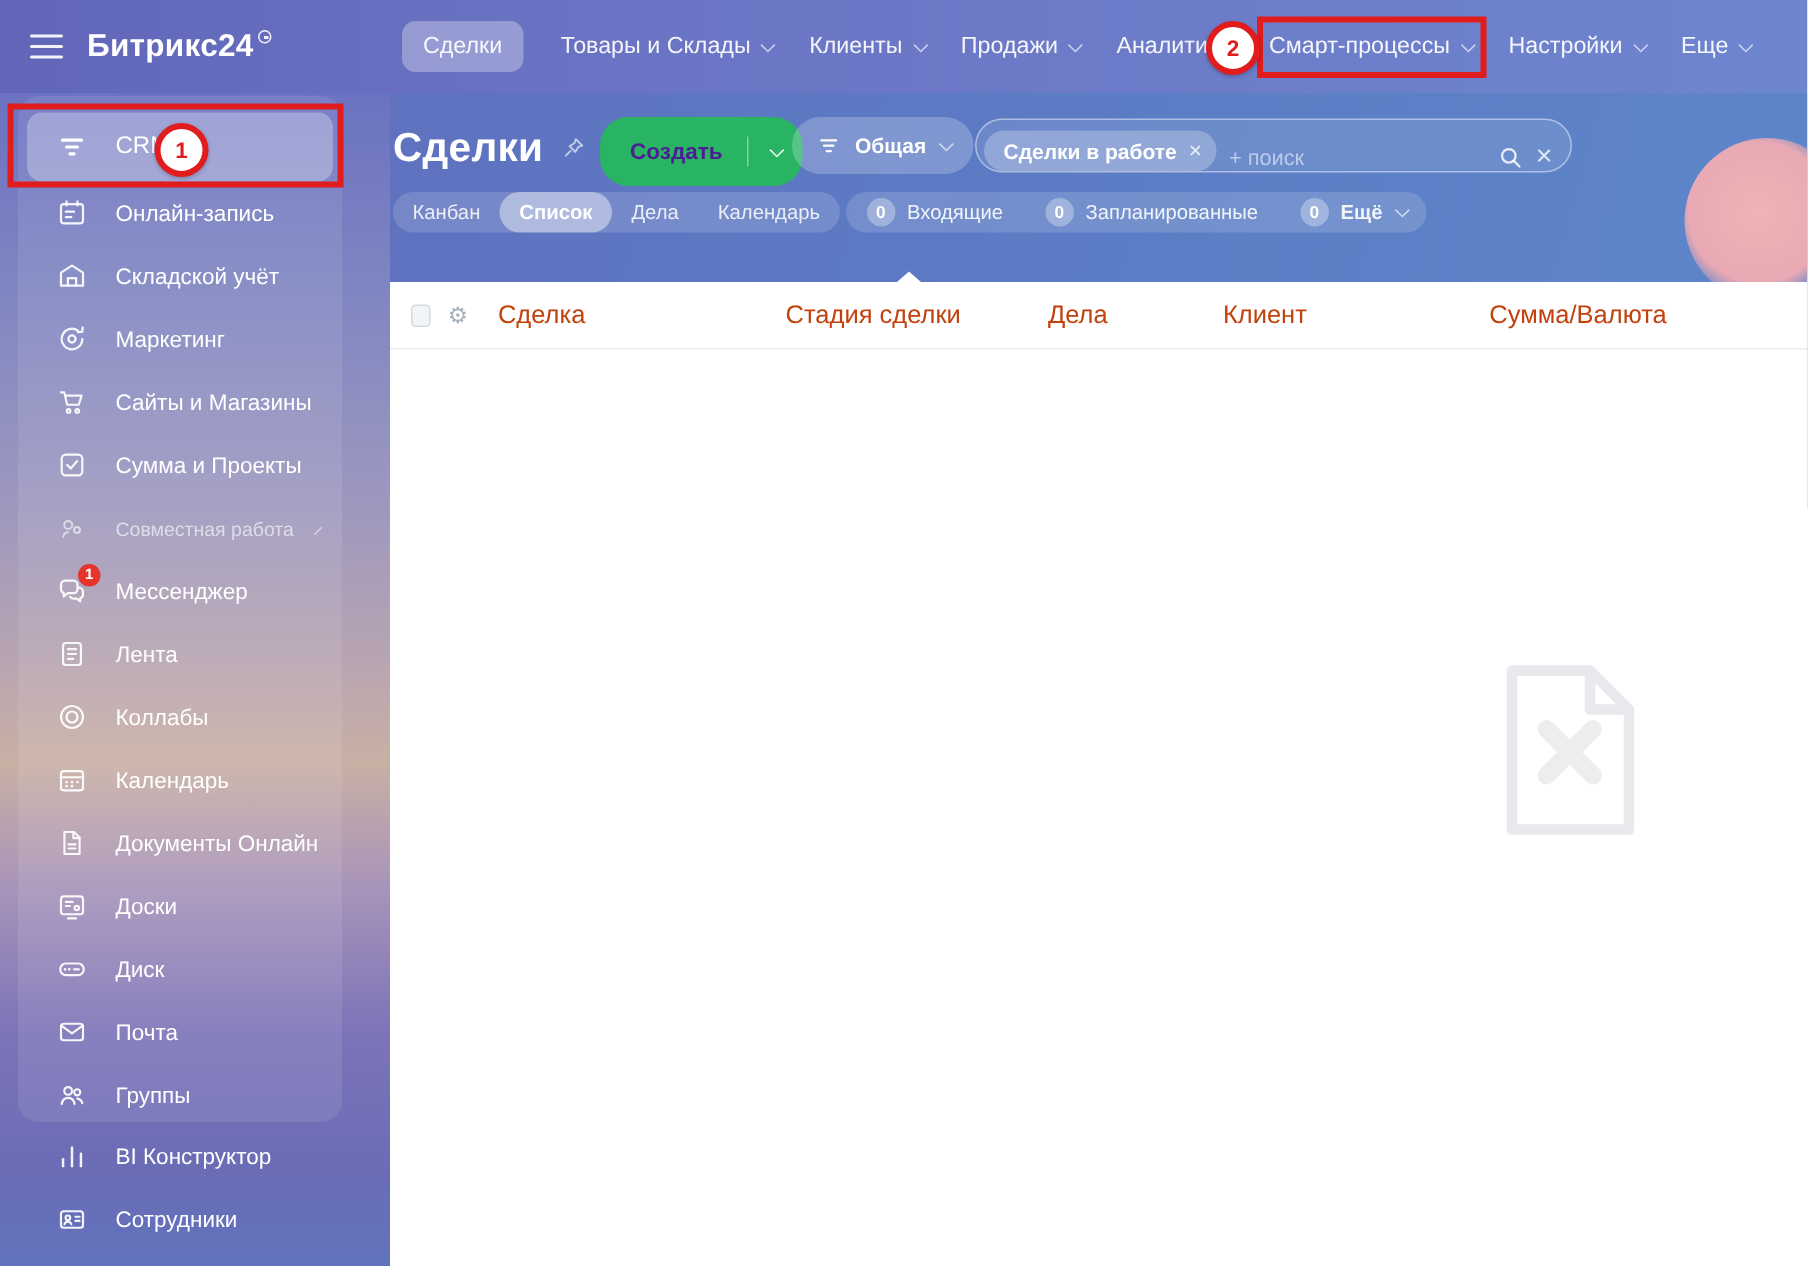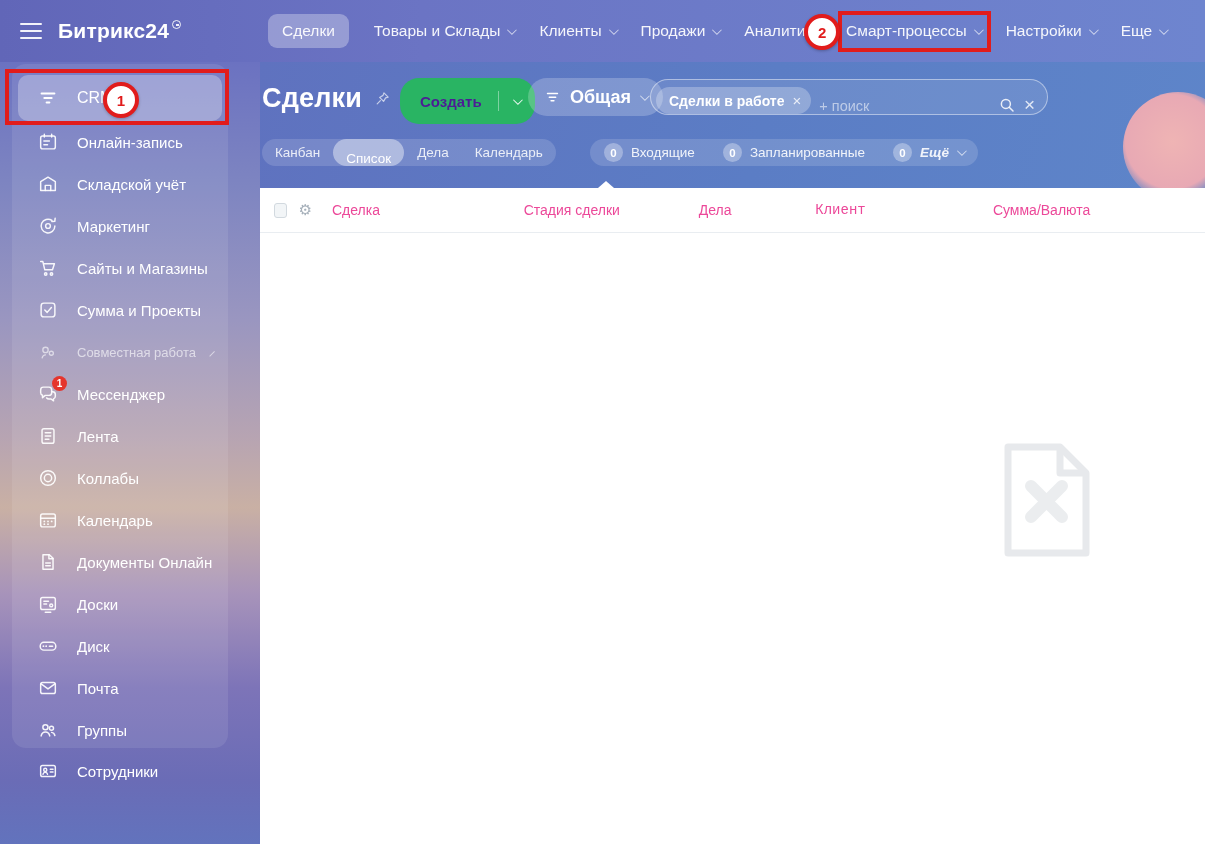--- a/index.html
+++ b/index.html
@@ -61,49 +61,49 @@
   .pin { margin-left:12px; opacity:.65; }
 
   .create-btn { position:absolute; left:140px; top:0; height:46px; background:#29b463; border-radius:19px;
     display:flex; align-items:center; color:#4c1d95; cursor:pointer; }
   .create-btn .lbl { padding:0 16px 0 20px; font-size:15px; font-weight:bold; }
   .create-btn .sep { width:1px; height:20px; background:rgba(255,255,255,.4); }
   .create-btn .dd { width:36px; display:flex; justify-content:center; }
   .create-btn .chev { border-color:rgba(255,255,255,.9); }
 
   .filter-btn { position:absolute; left:268px; top:0; height:38px; padding:0 16px; background:rgba(255,255,255,.22);
-    border-radius:19px; display:flex; align-items:center; gap:9px; color:#fff; font-size:18px; font-weight:bold; cursor:pointer;text-align:center; }
+    border-radius:19px; display:flex; align-items:center; gap:9px; color:#fff; font-size:14px; font-weight:bold; cursor:pointer;text-align:center; }
 
   .search-box { position:absolute; left:390px; top:1px; width:398px; height:36px; border:1px solid rgba(255,255,255,.45);
     background:rgba(255,255,255,.10); border-radius:18px; display:flex; align-items:flex-end; padding:0 12px 0 5px; gap:8px; }
   .search-chip { height:27px; background:rgba(255,255,255,.26); border-radius:14px; display:flex; align-items:center;
     gap:8px; padding:0 10px 0 13px; color:#fff; font-size:14px; font-weight:bold; white-space:nowrap; }
   .search-chip .x { font-weight:normal; font-size:15px; color:rgba(255,255,255,.8); cursor:pointer; }
   .search-ph { color:rgba(255,255,255,.55); font-size:14.5px; flex:1; }
   .search-x { color:rgba(255,255,255,.8); font-size:19px; line-height:1; cursor:pointer; }
 
-  .view-row { position:absolute; left:2px; top:77px; height:27px; display:flex; gap:34px; }
+  .view-row { position:absolute; left:2px; top:66px; height:27px; display:flex; gap:4px; }
   .pill-group { display:flex; align-items:center; background:rgba(255,255,255,.15); border-radius:14px; height:27px; }
   .view-tab { padding:0 13px; color:rgba(255,255,255,.85); font-size:13.5px; height:27px; display:flex; align-items:center; cursor:pointer; border-radius:14px; white-space:nowrap; }
-  .view-tab.active { background:rgba(255,255,255,.42); color:#fff; font-weight:normal;align-items:flex-end; }
+  .view-tab.active { background:rgba(255,255,255,.42); color:#fff; font-weight:bold; }
   .counter { display:flex; align-items:center; gap:8px; padding:0 14px; cursor:pointer; }
   .cnt-badge { width:19px; height:19px; border-radius:50%; background:rgba(255,255,255,.32); color:#fff; font-size:11.5px;
     font-weight:bold; display:flex; align-items:center; justify-content:center; }
   .counter .clabel { color:rgba(255,255,255,.9); font-size:13.5px; white-space:nowrap; }
-  .counter.more .clabel { font-weight:bold;font-style:italic; }
+  .counter.more .clabel { font-weight:bold; }
 
   .white-panel { position:absolute; left:0; top:126px; width:945px; height:656px; background:#fff; }
   .notch { position:absolute; left:338px; top:-7px; width:0; height:0;
     border-left:8px solid transparent; border-right:8px solid transparent; border-bottom:7px solid #fff; }
   .thead { height:45px; display:flex; align-items:center; border-bottom:1px solid #e9edf1; padding-left:14px; }
   .cb { width:15px; height:15px; border:1px solid #d2d9df; background:#f2f5f7; border-radius:3px; cursor:pointer; }
   .gear { color:#a6b0ba; font-size:15px; margin-left:11px; cursor:pointer; }
-  .th { color:#ec4899; font-size:14px; white-space:nowrap; }
+  .th { color:#c2410c; font-size:17px; white-space:nowrap; }
   .th1 { margin-left:20px; width:217px; }
-  .th2 { width:198px; } .th3 { width:132px; } .th4 { width:201px;font-family:Liberation Mono, monospace; }
+  .th2 { width:198px; } .th3 { width:132px; } .th4 { width:201px; }
   .th5 { width:240px; }
 
   .empty-state { position:absolute; left:667px; top:255px; width:240px; text-align:center; }
   .empty-text { margin-top:48px; color:#d2d6da; font-size:30px; }
 
   svg.ic { display:block; }
 </style>
 </head>
 <body>
 
@@ -329,20 +329,30 @@
               <circle cx="15.8" cy="10" r="2.2"></circle>
               <path d="M4.5 18.5c.6-3 2.8-4.4 4.7-4.4 1.9 0 4.1 1.4 4.7 4.4"></path>
               <path d="M15.9 14.6c1.6.2 3.1 1.4 3.6 3.4"></path>
             </svg>
         </span>
         <span>Группы</span>
       </div>
     </div>
 
     <div class="side-below">
+      <div class="side-item">
+        <span class="sicon">
+          <svg class="ic" width="22" height="22" viewBox="0 0 24 24" fill="none" stroke="rgba(255,255,255,.92)" stroke-width="1.8" stroke-linecap="round">
+              <path d="M5.5 19v-5"></path>
+              <path d="M12 19V5.5"></path>
+              <path d="M18.5 19v-9"></path>
+            </svg>
+        </span>
+        <span>BI Конструктор</span>
+      </div>
       <div class="side-item">
         <span class="sicon">
           <svg class="ic" width="22" height="22" viewBox="0 0 24 24" fill="none" stroke="rgba(255,255,255,.92)" stroke-width="1.6" stroke-linecap="round">
               <rect x="4" y="6" width="16" height="12" rx="2"></rect>
               <circle cx="9" cy="10.8" r="1.7"></circle>
               <path d="M6.5 15.5c.4-1.4 1.5-2 2.5-2s2.1.6 2.5 2"></path>
               <path d="M14.5 10h3M14.5 13h3"></path>
             </svg>
         </span>
         <span>Сотрудники</span>

